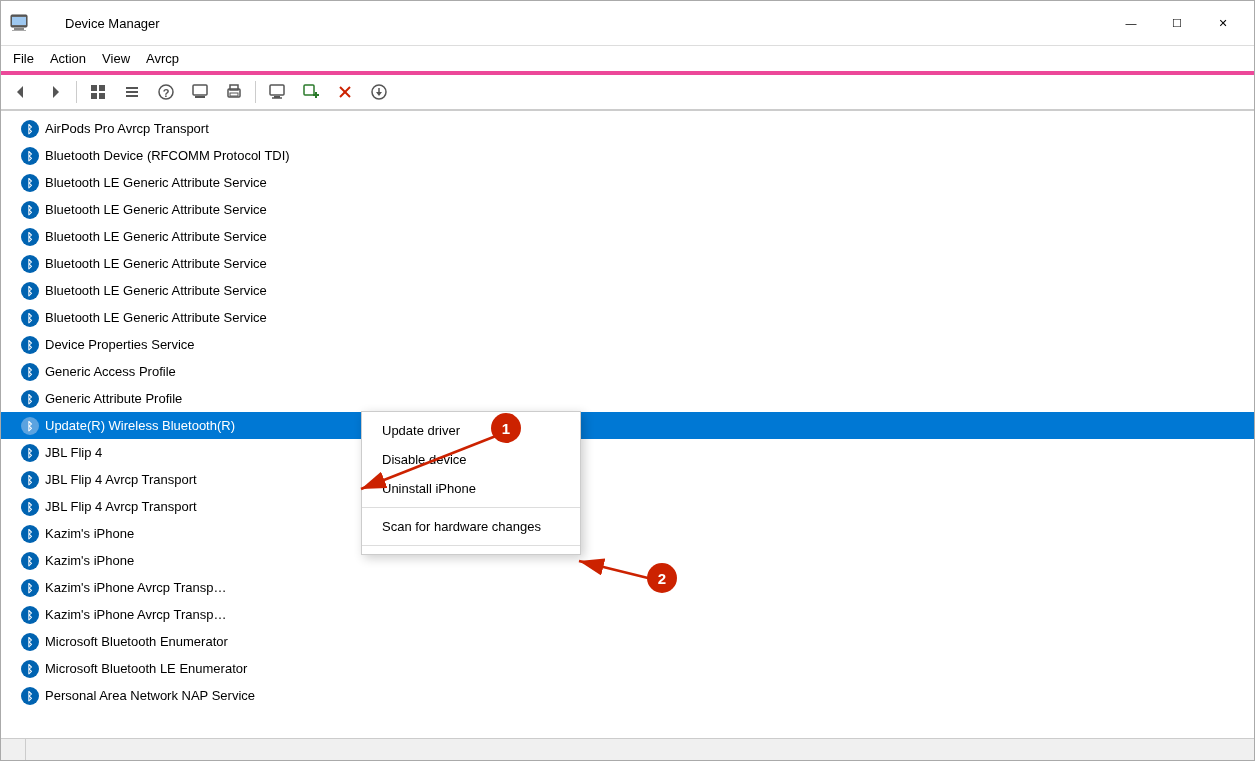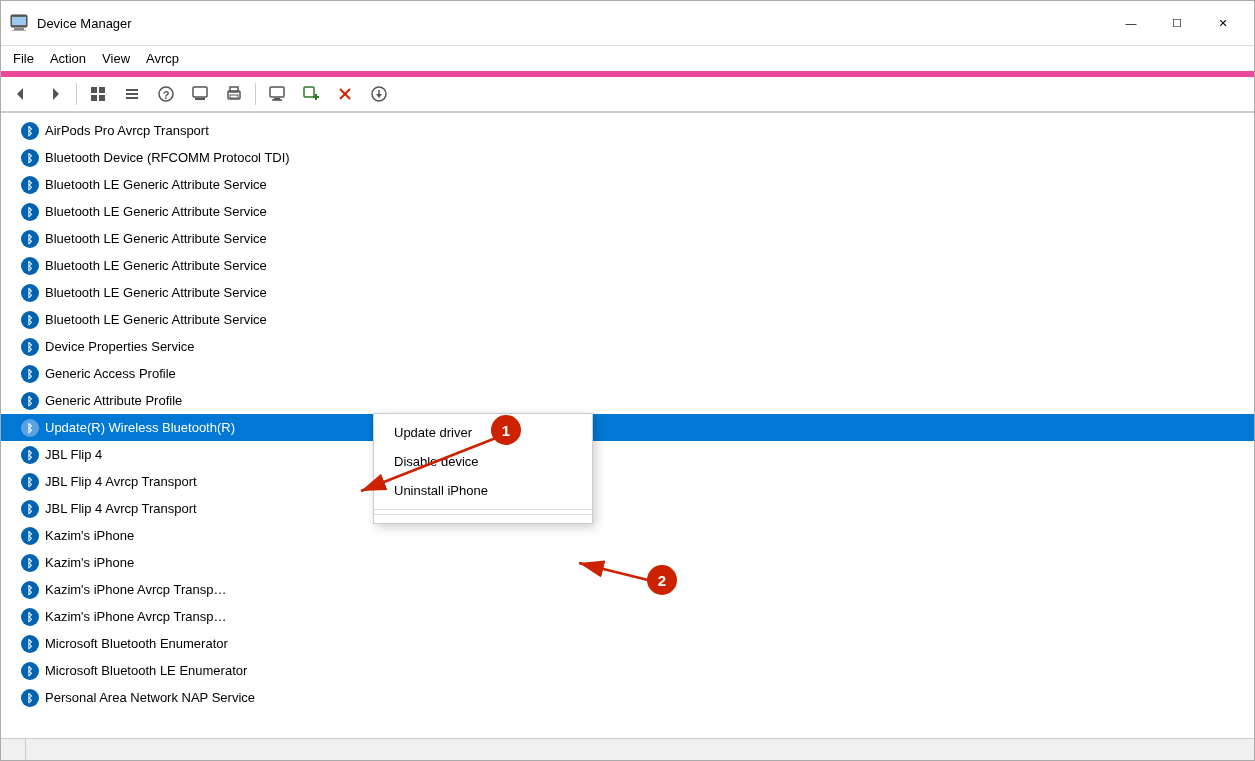--- a/index.html
+++ b/index.html
@@ -35,20 +35,21 @@
       width: 20px;
       height: 20px;
       margin-right: 8px;
       flex-shrink: 0;
     }
 
     .title-bar-title {
       flex: 1;
       font-size: 13px;
       font-weight: normal;
+      margin-left: 28px;
     }
 
     .window-controls {
       display: flex;
       gap: 0;
     }
 
     .window-btn {
       width: 46px;
       height: 32px;
@@ -57,21 +58,21 @@
       cursor: pointer;
       display: flex;
       align-items: center;
       justify-content: center;
       font-size: 11px;
     }
 
     .menu-bar {
       display: flex;
       padding: 2px 4px;
-      border-bottom: 6px solid #ec4899;
+      border-bottom: 4px solid #ec4899;
       background: #fff;
     }
 
     .menu-item {
       padding: 3px 8px;
       cursor: pointer;
       font-size: 13px;
     }
 
     .toolbar {
@@ -147,21 +148,21 @@
     }
 
     
     .device-list::-webkit-scrollbar { width: 16px; }
     .device-list::-webkit-scrollbar-track { background: #f0f0f0; }
     .device-list::-webkit-scrollbar-thumb { background: #c1c1c1; border: 3px solid #f0f0f0; border-radius: 8px; }
 
     
     .context-menu {
       position: absolute;
-      left: 372px;
+      left: 360px;
       top: 300px;
       width: 220px;
       background: #fff;
       border: 1px solid #ccc;
       box-shadow: 3px 3px 10px rgba(0,0,0,0.2);
       z-index: 100;
       padding: 4px 0;
     }
 
     .ctx-item {
@@ -414,20 +415,21 @@
           <span class="bt-icon">ᛒ</span>
           <span>Personal Area Network NAP Service</span>
         </div>
       </div>
 
     <div class="context-menu">
       <div class="ctx-item">Update driver</div>
       <div class="ctx-item">Disable device</div>
       <div class="ctx-item">Uninstall iPhone</div>
       <div class="ctx-separator"></div>
+      <div class="ctx-item">Scan for hardware changes</div>
       <div class="ctx-separator"></div>
     </div>
 
     <div class="annotation" style="left: 490px; top: 302px;">
       <span>1</span>
     </div>
 
     <div class="annotation" style="left: 646px; top: 452px;">
       <span>2</span>
     </div>

